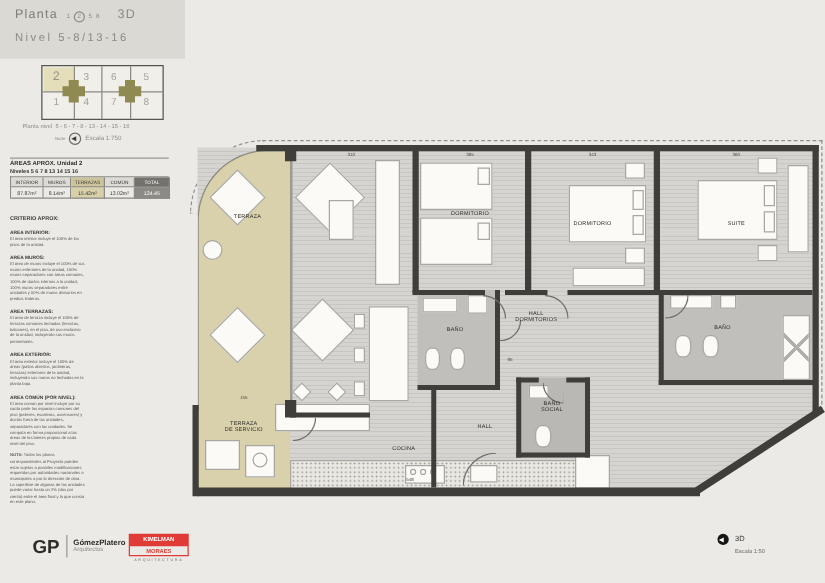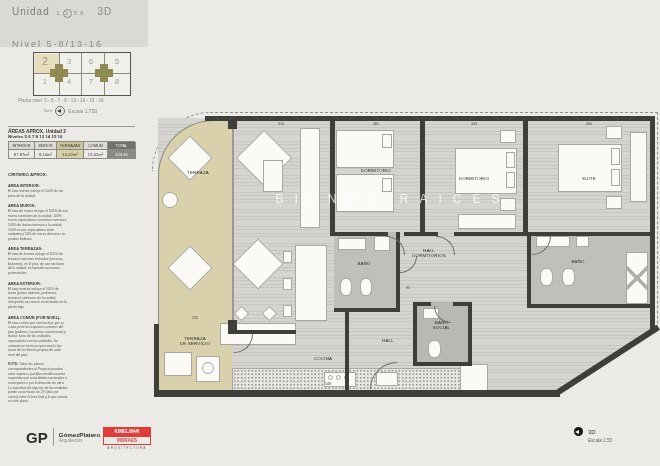--- a/index.html
+++ b/index.html
@@ -4,21 +4,21 @@
 <style>
   html,body{margin:0;padding:0;}
   body{width:660px;height:466px;position:relative;background:#ebeae6;font-family:"Liberation Sans",sans-serif;overflow:hidden;color:#3a3a36;}
   .abs{position:absolute;}
   
   .hdr{left:0;top:0;width:148px;height:47px;background:#dad9d4;padding:6px 0 0 12px;box-sizing:border-box;}
   .hdr .row1{font-size:10px;color:#7e7d78;letter-spacing:1px;}
   .hdr .opts{font-size:5px;color:#8c8b86;margin:0 3px;}
   .hdr .opts .sel{display:inline-block;border:1px solid #8c8b86;border-radius:50%;width:7px;height:7px;line-height:7px;text-align:center;}
   .hdr .mode{font-size:10px;color:#8c8b86;margin-left:8px;}
-  .hdr .row2{font-size:9px;color:#8c8b86;letter-spacing:2px;margin-top:21px;}
+  .hdr .row2{font-size:9px;color:#8c8b86;letter-spacing:2px;margin-top:7px;}
   
   .kp{left:33px;top:52px;width:96px;height:42px;background:#f1efe9;border:1.5px solid #55544f;}
   .kp .v{position:absolute;top:0;bottom:0;width:1px;background:#8b8a85;}
   .kp .h{position:absolute;left:0;right:0;height:1px;background:#8b8a85;}
   .kp .num{position:absolute;font-size:8px;color:#a3a199;text-align:center;width:18px;}
   .kp .big{font-size:10px;color:#97958c;}
   .kp .hl{position:absolute;background:#e5deba;}
   .core{position:absolute;width:18px;height:8px;background:#8f8a52;}
   .core::after{content:"";position:absolute;left:5px;top:-5px;width:8px;height:18px;background:#8f8a52;}
   .cap{font-size:4.6px;color:#8c8b86;}
@@ -76,21 +76,21 @@
   .ncirc{width:9px;height:9px;border-radius:50%;background:#161614;position:relative;}
   .ncirc::after{content:"";position:absolute;left:1px;top:2.5px;width:0;height:0;border-top:2px solid transparent;border-bottom:2px solid transparent;border-right:4px solid #fff;}
   .fsc .md{font-size:6px;color:#3a3a36;}
   .fsc .sc{font-size:4.6px;color:#6a6964;margin-top:2px;margin-left:14px;}
 </style>
 </head>
 <body>
 
 <div class="abs hdr">
   <div class="row1">
-    <span>Unidad</span>
+    <span>Planta</span>
     <span class="opts">
       <span>1</span>
       <span class="sel">2</span>
       <span>5</span>
       <span>8</span>
     </span>
     <span class="mode">3D</span>
   </div>
   <div class="row2">
     <span>Nivel</span>
@@ -294,21 +294,20 @@
   <div class="dim" style="left:84px;top:16px;width:98px;">310</div>
   <div class="dim" style="left:184px;top:16px;width:88px;">365</div>
   <div class="dim" style="left:277px;top:16px;width:98px;">343</div>
   <div class="dim" style="left:380px;top:16px;width:122px;">360</div>
   <div class="dim" style="left:120px;top:276px;width:120px;">548</div>
   <div class="dim" style="left:12px;top:210px;width:70px;">155</div>
   <div class="dim" style="left:240px;top:180px;width:40px;">95</div>
 </div>
 
 <div class="abs wm">
-  <div class="tag">BIENES RAICES</div>
 </div>
 
 <div class="abs gp">
   <span class="ini">GP</span>
   <span class="sep"></span>
   <span>
     <div class="nm">GómezPlatero</div>
     <div class="sb">Arquitectos</div>
   </span>
 </div>

